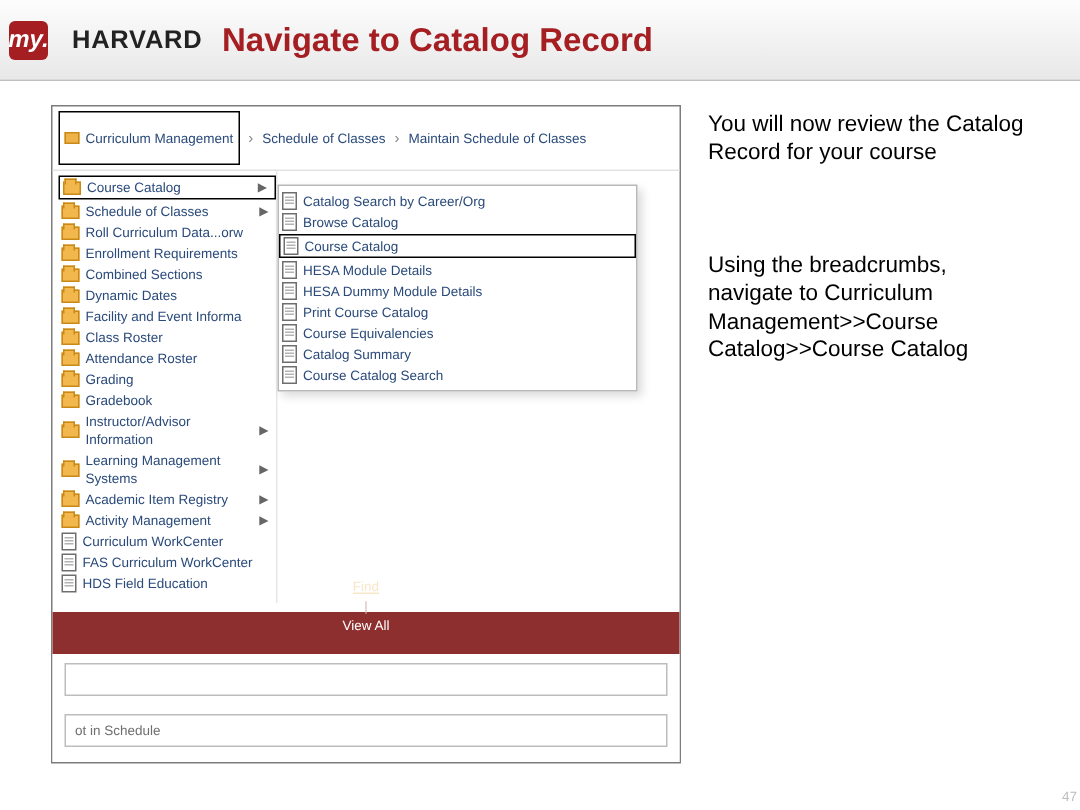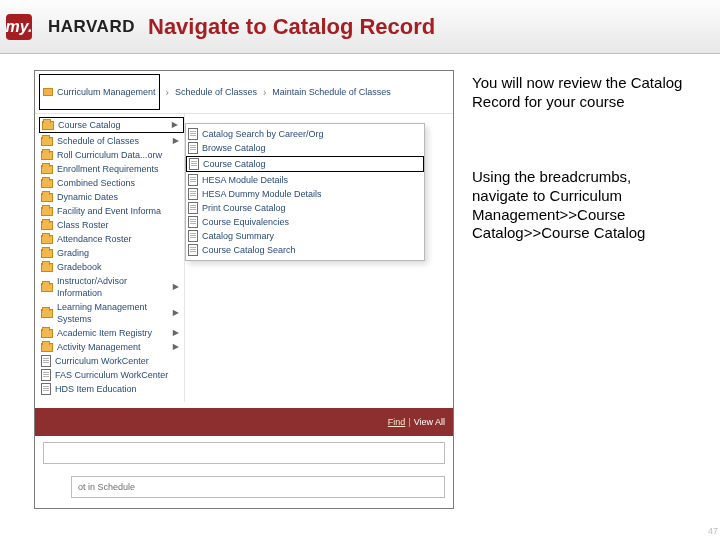--- a/index.html
+++ b/index.html
@@ -173,37 +173,38 @@
   .redband {
     background: #8e2f2f;
     color: #fff;
     font-size: 9px;
     height: 16px;
     display: flex;
     align-items: center;
     justify-content: flex-end;
     padding: 14px 8px;
     gap: 3px;
+    flex-direction: column;
   }
   .redband a { color: #f7e7c8; text-decoration: underline; }
   .redband .sep { color: #d7b9b9; }
   .bottom-tiles {
     padding: 6px 8px 10px 8px;
   }
   .tile {
     border: 1px solid #bdbdbd;
     height: 22px;
     display: flex;
     align-items: center;
     padding: 0 6px;
     color: #6e6e6e;
     font-size: 9px;
     margin-top: 0;
   }
-  .tile + .tile { margin-top: 12px; margin-left: 28px; }
+  .tile + .tile { margin-top: 12px; }
 
   .side-text {
     position: absolute;
     left: 472px;
     width: 220px;
     font-size: 15px;
     color: #000;
     line-height: 1.25;
   }
   .side-text.p1 { top: 12px; }
@@ -319,21 +320,21 @@
           <div class="row link">
             <span class="doc-icon"></span>
             <span class="lbl">Curriculum WorkCenter</span>
           </div>
           <div class="row link">
             <span class="doc-icon"></span>
             <span class="lbl">FAS Curriculum WorkCenter</span>
           </div>
           <div class="row link">
             <span class="doc-icon"></span>
-            <span class="lbl">HDS Item Education</span>
+            <span class="lbl">HDS Field Education</span>
           </div>
         </div>
       <div class="pane-right" id="right-list">
           <div class="row link">
             <span class="doc-icon"></span>
             <span class="lbl">Catalog Search by Career/Org</span>
           </div>
           <div class="row link">
             <span class="doc-icon"></span>
             <span class="lbl">Browse Catalog</span>

